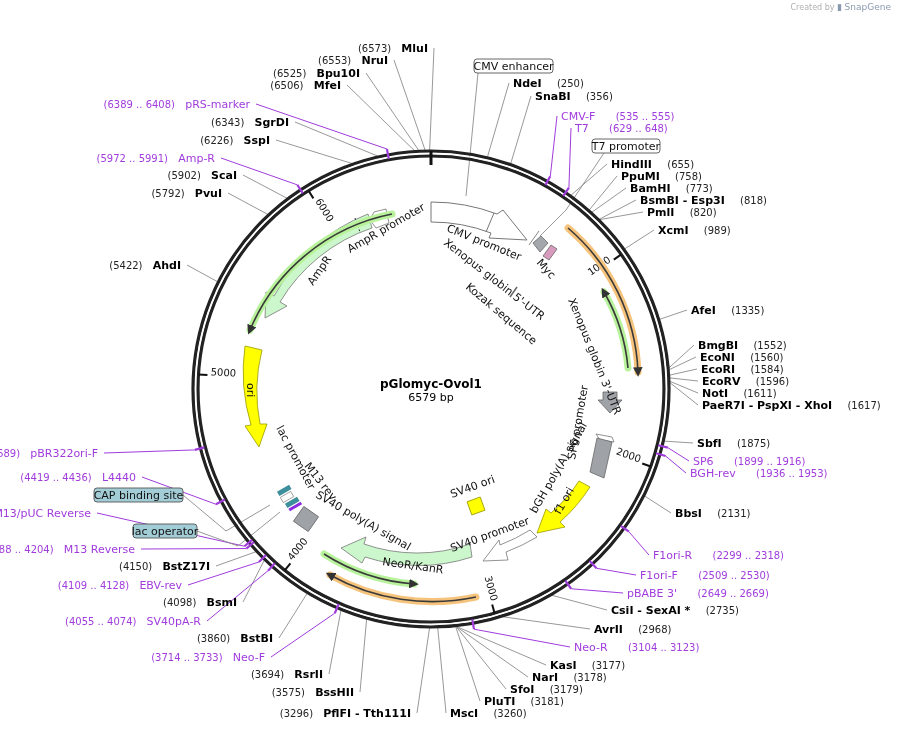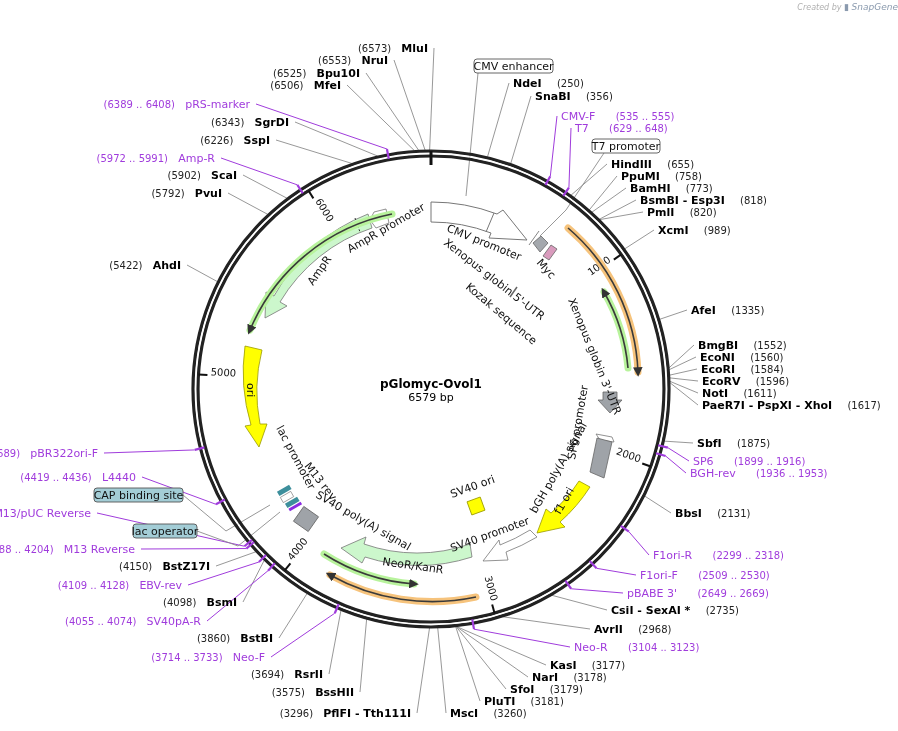--- a/index.html
+++ b/index.html
@@ -1,18 +1,18 @@
 <!DOCTYPE html>
 <html><head>
 <meta charset="utf-8">
 <style>
   html, body { margin: 0; padding: 0; background: #ffffff; }
   body { width: 898px; height: 731px; position: relative; overflow: hidden; font-family: "DejaVu Sans", sans-serif; }
   #map { position: absolute; left: 0; top: 0; }
-  .credit { position: absolute; right: 0; top: 2px; font-size: 8px; color: #b0b0b0; font-family: "DejaVu Sans", sans-serif; font-style: italic; }
+  .credit { position: absolute; right: 7px; top: 2px; font-size: 8px; color: #b0b0b0; font-family: "DejaVu Sans", sans-serif; }
   .credit .brand { color: #8a9aae; font-size: 9px; }
   .enz-name { font-weight: bold; font-size: 11px; fill: #000; font-family: "DejaVu Sans", sans-serif; }
   .enz-pos { font-size: 10px; fill: #222; font-family: "DejaVu Sans", sans-serif; }
   .primer-name { font-size: 11px; fill: #a03cdc; font-family: "DejaVu Sans", sans-serif; }
   .primer-pos { font-size: 10px; fill: #a03cdc; font-family: "DejaVu Sans", sans-serif; }
   .feat-lbl { font-size: 11px; fill: #111; font-family: "DejaVu Sans", sans-serif; }
   .box-lbl { font-size: 11px; fill: #111; font-family: "DejaVu Sans", sans-serif; }
   .tick-lbl { font-size: 10px; fill: #111; font-family: "DejaVu Sans", sans-serif; }
   .title { font-weight: bold; font-size: 12px; fill: #000; font-family: "DejaVu Sans", sans-serif; }
   .subtitle { font-size: 11px; fill: #000; font-family: "DejaVu Sans", sans-serif; }

